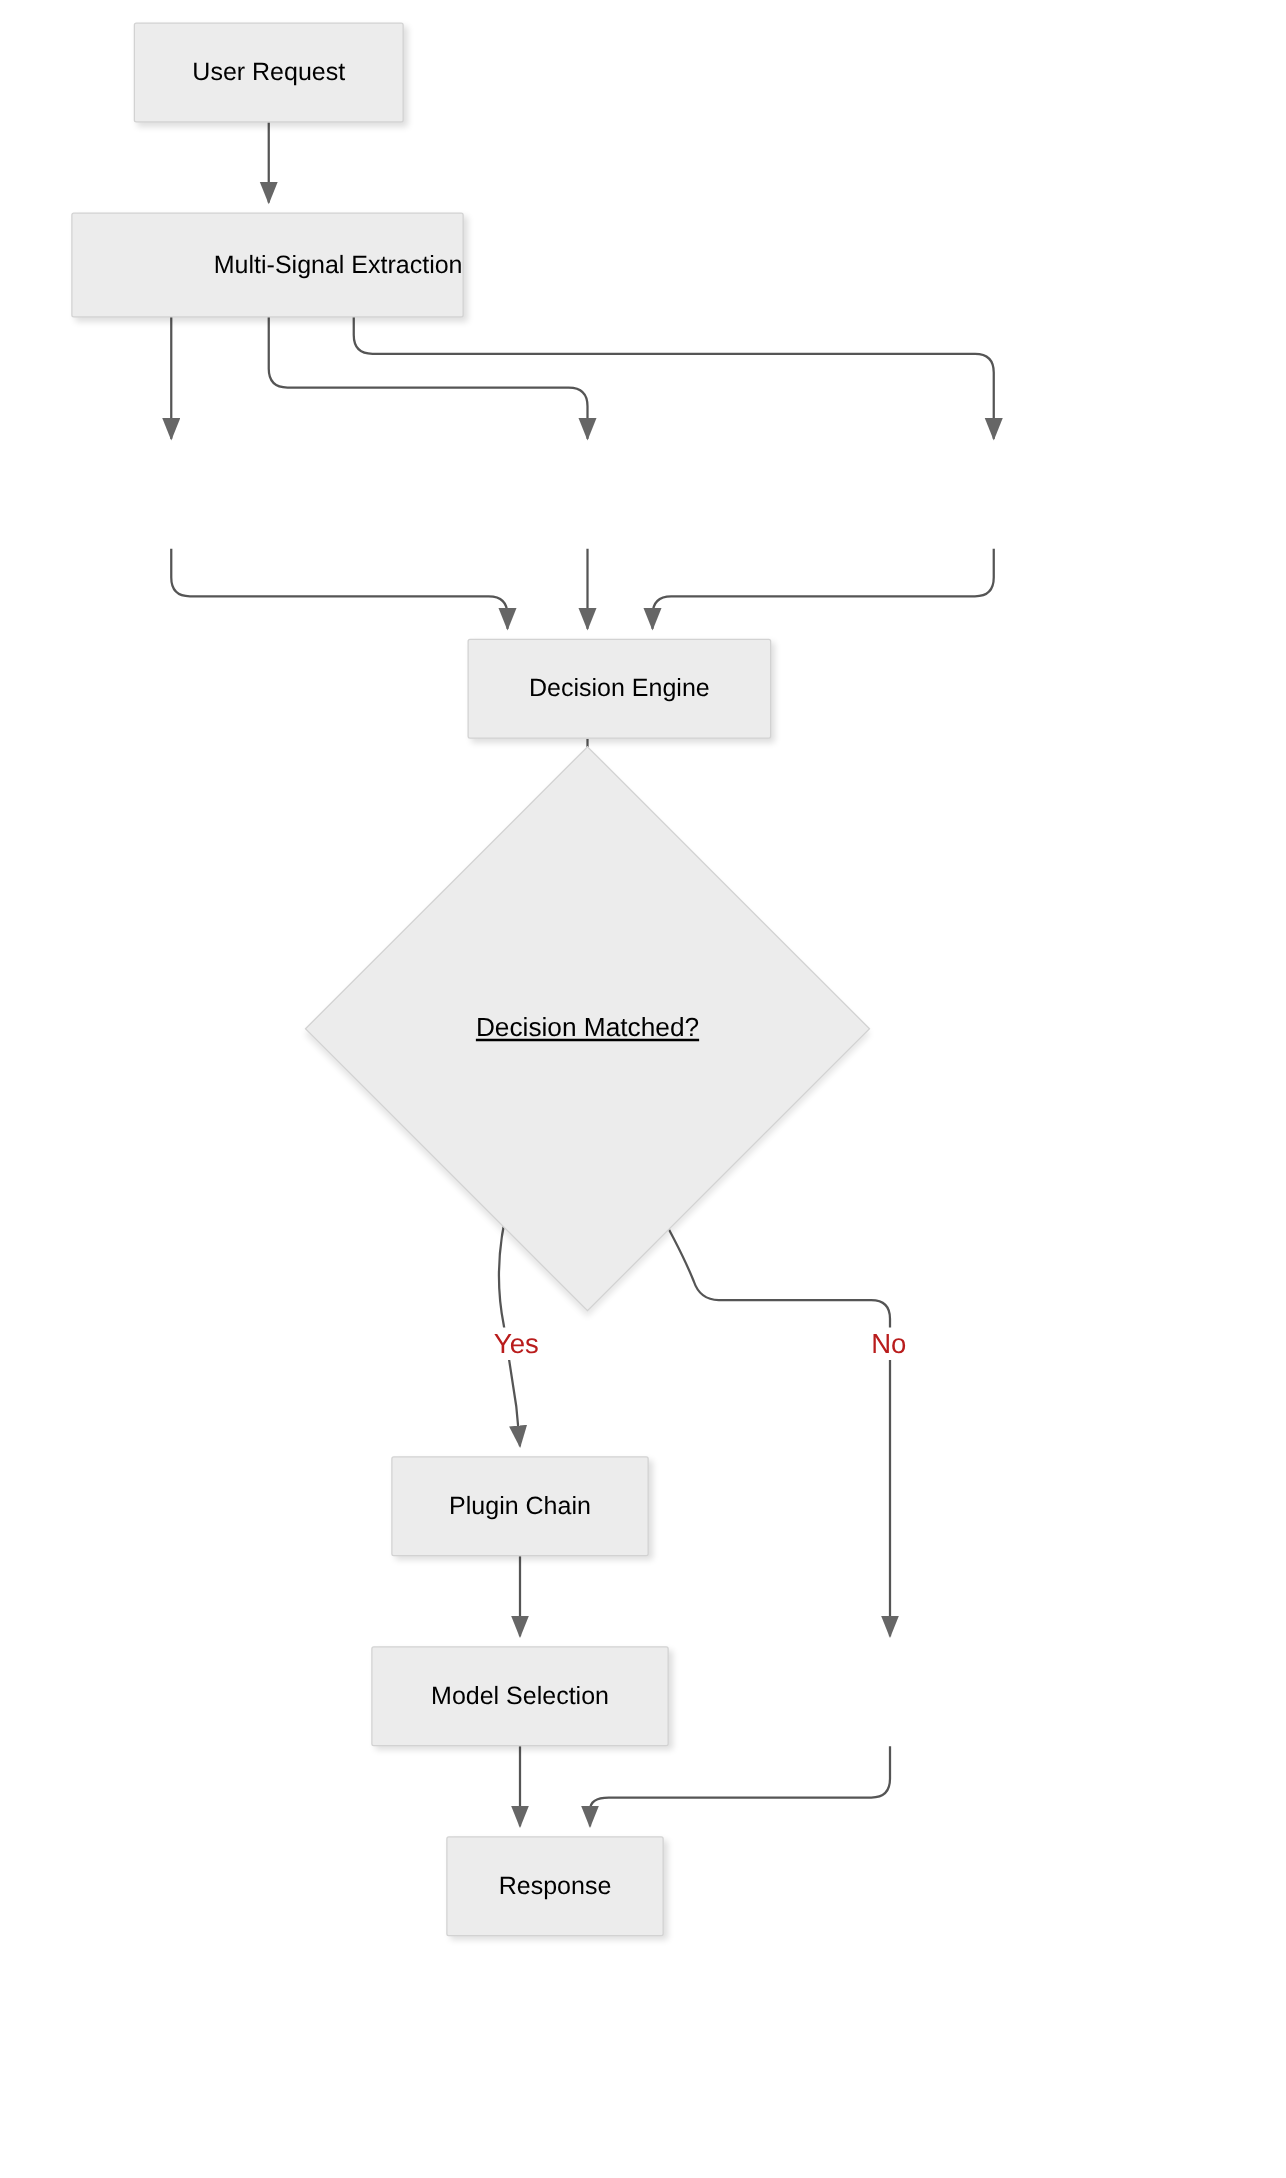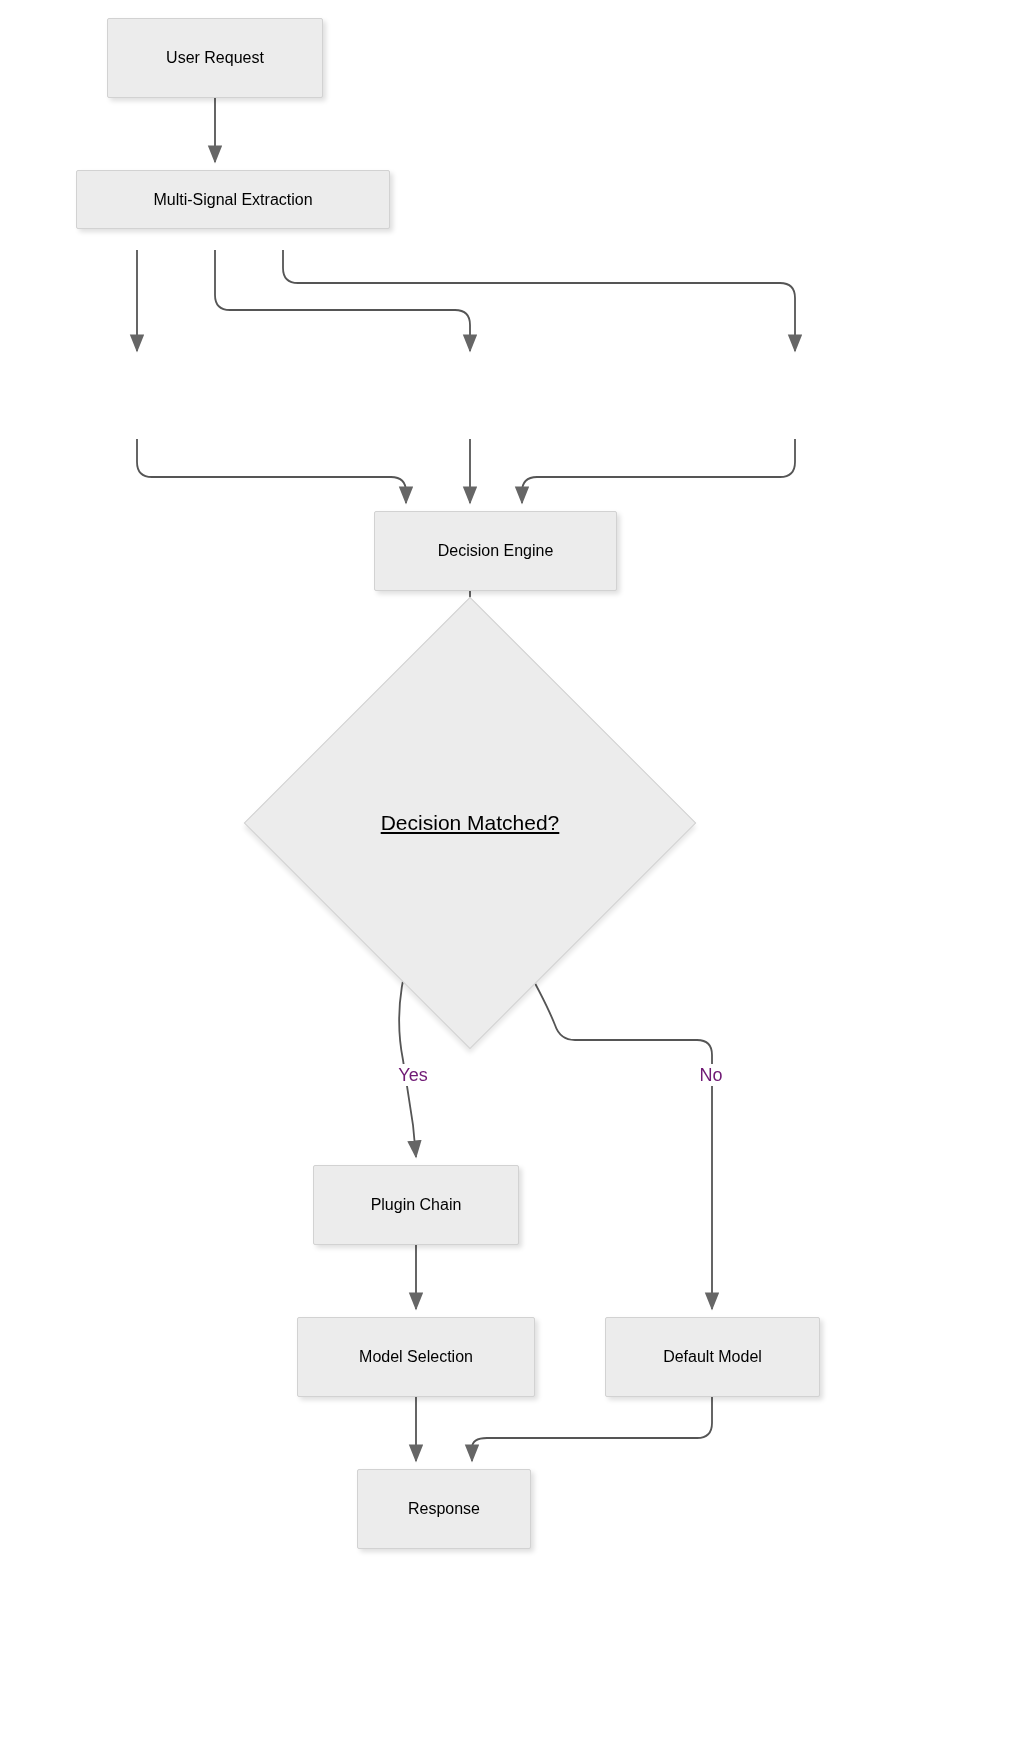--- a/index.html
+++ b/index.html
@@ -29,21 +29,21 @@
     position: absolute;
     box-sizing: border-box;
     background: #ECECEC;
     border: 1px solid #D2D2D2;
     border-radius: 2px;
     box-shadow: 3px 3px 5px rgba(0,0,0,0.13);
     display: flex;
     align-items: center;
     justify-content: center;
     color: #000000;
-    font-size: 16px;
+    font-size: 20px;
     line-height: 1.2;
     text-align: center;
     white-space: nowrap;
     z-index: 3;
   }
   .node-decision {
     position: absolute;
     z-index: 3;
   }
   .node-decision .diamond-shape {
@@ -69,22 +69,22 @@
     justify-content: center;
     color: #000000;
     font-size: 21px;
     white-space: nowrap;
     z-index: 2;
     text-decoration: underline;
   }
   .edge-label {
     position: absolute;
     background: #ffffff;
-    color: #701a75;
-    font-size: 18px;
+    color: #b91c1c;
+    font-size: 22px;
     line-height: 1;
     padding: 2px 5px;
     transform: translate(-50%, -50%);
     white-space: nowrap;
     z-index: 4;
   }
 </style>
 </head>
 <body>
 
@@ -124,21 +124,21 @@
       <path d="M 416 1397 L 416 1461"></path>
 
       <path d="M 712 1397 L 712 1423 Q 712 1438 697 1438 L 487 1438 Q 472 1438 472 1448 L 472 1461"></path>
     </g>
   </svg>
 
   <div class="node" style="left:107px; top:18px; width:216px; height:80px;">
     <span>User Request</span>
   </div>
 
-  <div class="node" style="left:76px; top:170px; width:314px; height:59px;">
+  <div class="node" style="left:57px; top:170px; width:314px; height:84px;justify-content:flex-end;">
     <span>Multi-Signal Extraction</span>
   </div>
 
 
 
 
   <div class="node" style="left:348px; top:511px; width:243px; height:80px;margin-left:26px;">
     <span>Decision Engine</span>
   </div>
 
@@ -148,23 +148,20 @@
   </div>
 
   <div class="node" style="left:313px; top:1165px; width:206px; height:80px;">
     <span>Plugin Chain</span>
   </div>
 
   <div class="node" style="left:297px; top:1317px; width:238px; height:80px;">
     <span>Model Selection</span>
   </div>
 
-  <div class="node" style="left:605px; top:1317px; width:215px; height:80px;">
-    <span>Default Model</span>
-  </div>
 
   <div class="node" style="left:357px; top:1469px; width:174px; height:80px;">
     <span>Response</span>
   </div>
 
   <div class="edge-label" style="left:413px; top:1075px;">Yes</div>
 
   <div class="edge-label" style="left:711px; top:1075px;">No</div>
 
 </div>

